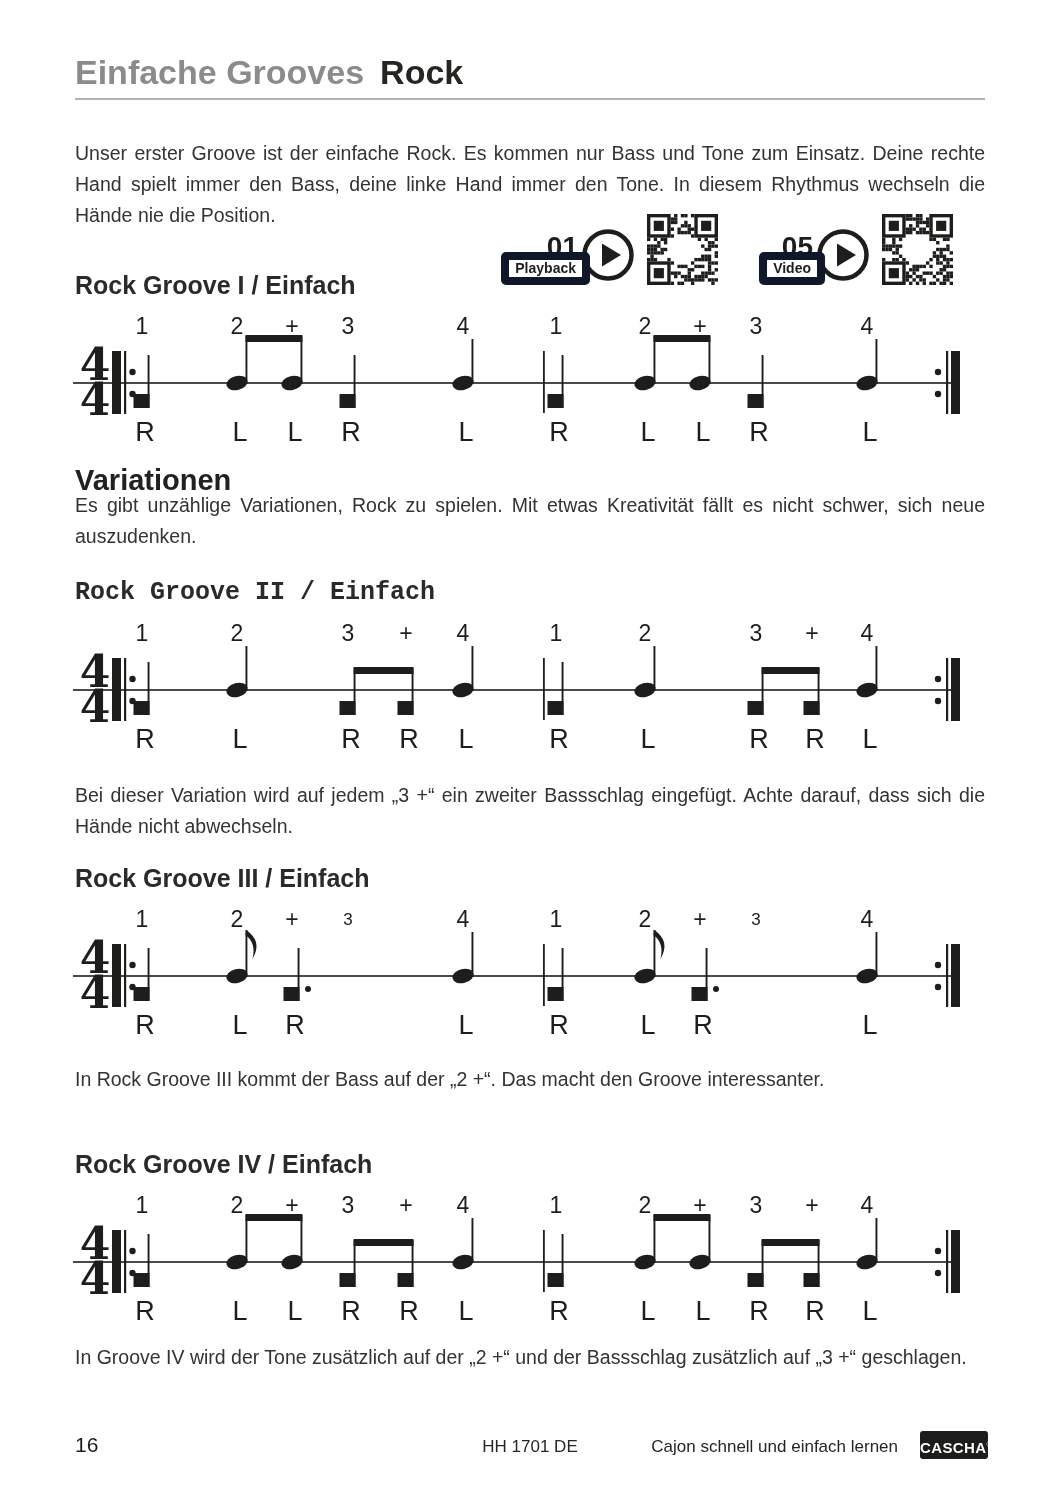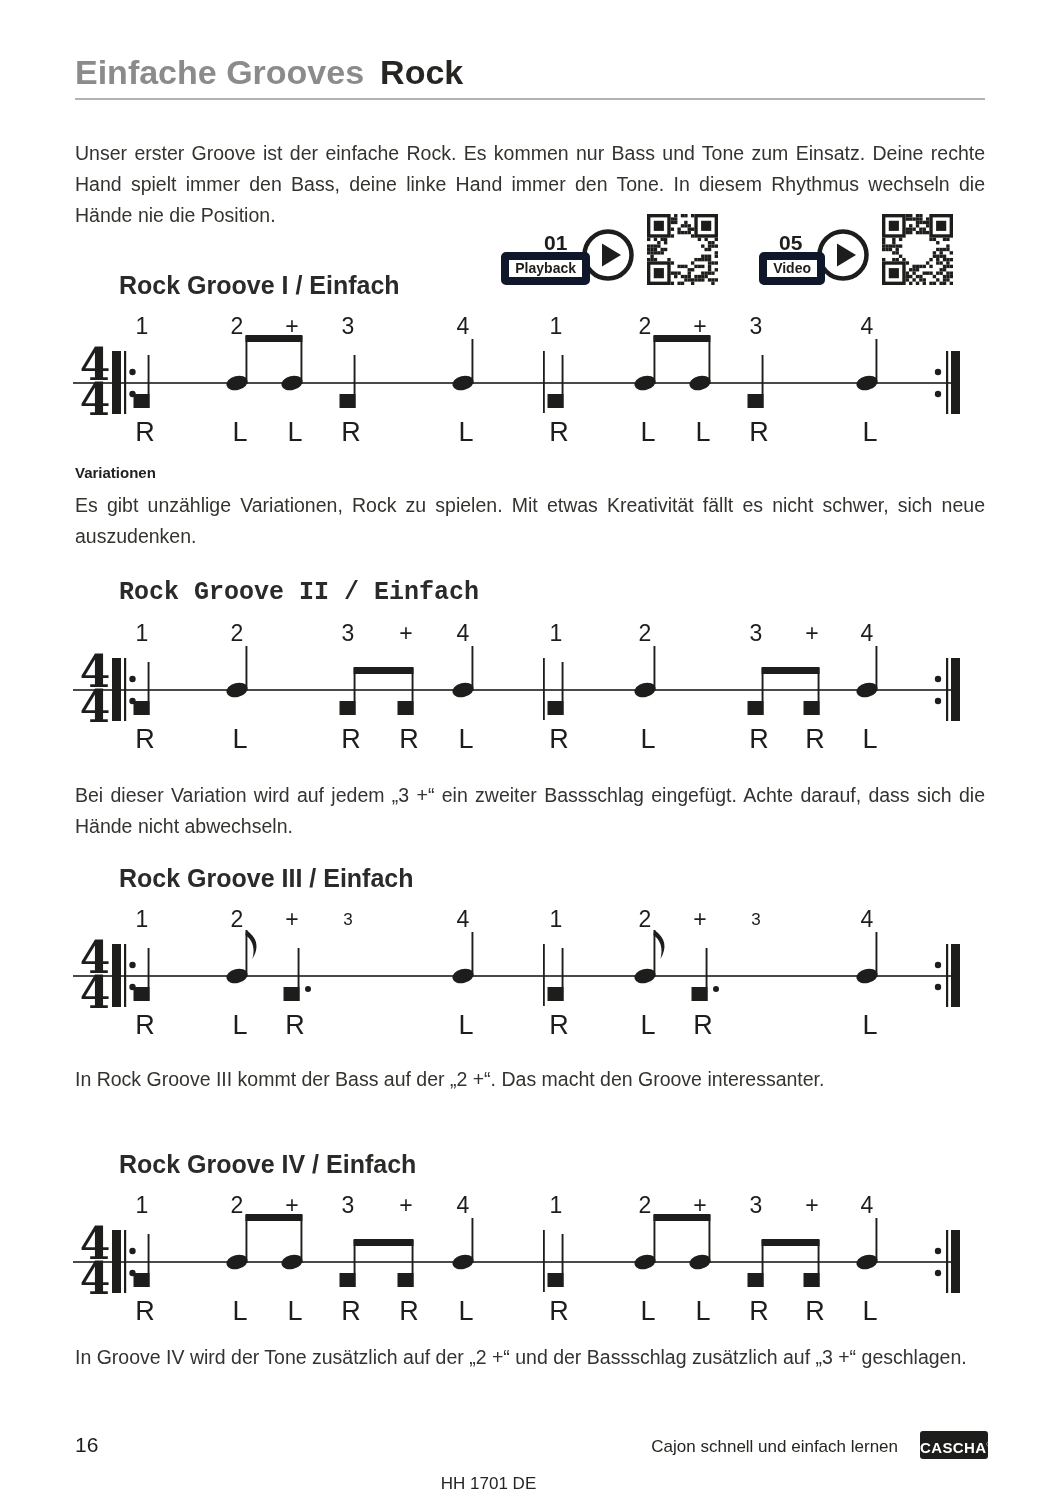--- a/index.html
+++ b/index.html
@@ -21,43 +21,43 @@
   .header .accent { color:#262522; margin-left:16px; }
 
   
   .para {
     left:75px; width:910px;
     font-size:19.5px; line-height:31px; text-align:justify;
     color:#343330;
   }
   .para.single { text-align:left; }
 
-  .groove-title { left:75px; font-size:25px; color:#2b2a28;margin-left:44px; }
-  .section-heading { left:75px; font-size:15px; font-weight:bold; color:#222120; }
+  .groove-title { left:75px; font-size:25px; color:#2b2a28; }
+  .section-heading { left:75px; font-size:29px; font-weight:bold; color:#222120; }
 
   .notation { left:40px; width:930px; height:140px; }
 
   
   .media-group { width:200px; height:78px; }
   .media-number {
-    position:absolute; left:16px; top:25px; width:34px; text-align:left;
-    font-weight:bold; font-size:21px; color:#1d1d1b;
+    position:absolute; left:16px; top:25px; width:34px; text-align:right;
+    font-weight:bold; font-size:28px; color:#1d1d1b;
   }
   .media-label {
     position:absolute; right:138px; top:46px; z-index:2;
     border:8px solid #0f172a; border-radius:5px; background:#ffffff;
     font-weight:bold; font-size:14px; line-height:17px; padding:0 6px;
     color:#1d1d1b; white-space:nowrap;
   }
   .media-circle { position:absolute; left:52px; top:21px; z-index:1; }
   .media-qr { position:absolute; left:119px; top:8px; width:71px; height:71px; }
 
   
   .footer-page  { left:75px;  top:1433px; font-weight:normal; font-size:21px; color:#1d1d1b; }
-  .footer-code  { left:0;     top:1437px; width:977px; text-align:center; font-size:17px; color:#262522;margin-top:37px; }
+  .footer-code  { left:0;     top:1437px; width:1060px; text-align:center; font-size:17px; color:#262522; }
   .footer-title { top:1437px; right:162px; font-size:17px; color:#262522; }
   .footer-logo {
     left:920px; top:1431px; width:68px; height:28px;
     background:#1d1d1b; border-radius:3px; color:#ffffff;
     font-weight:bold; font-size:15px; line-height:28px; text-align:center;
     letter-spacing:0.4px;
   }
   .footer-logo sup { font-size:7px; vertical-align:super; }
 </style>
 </head>

